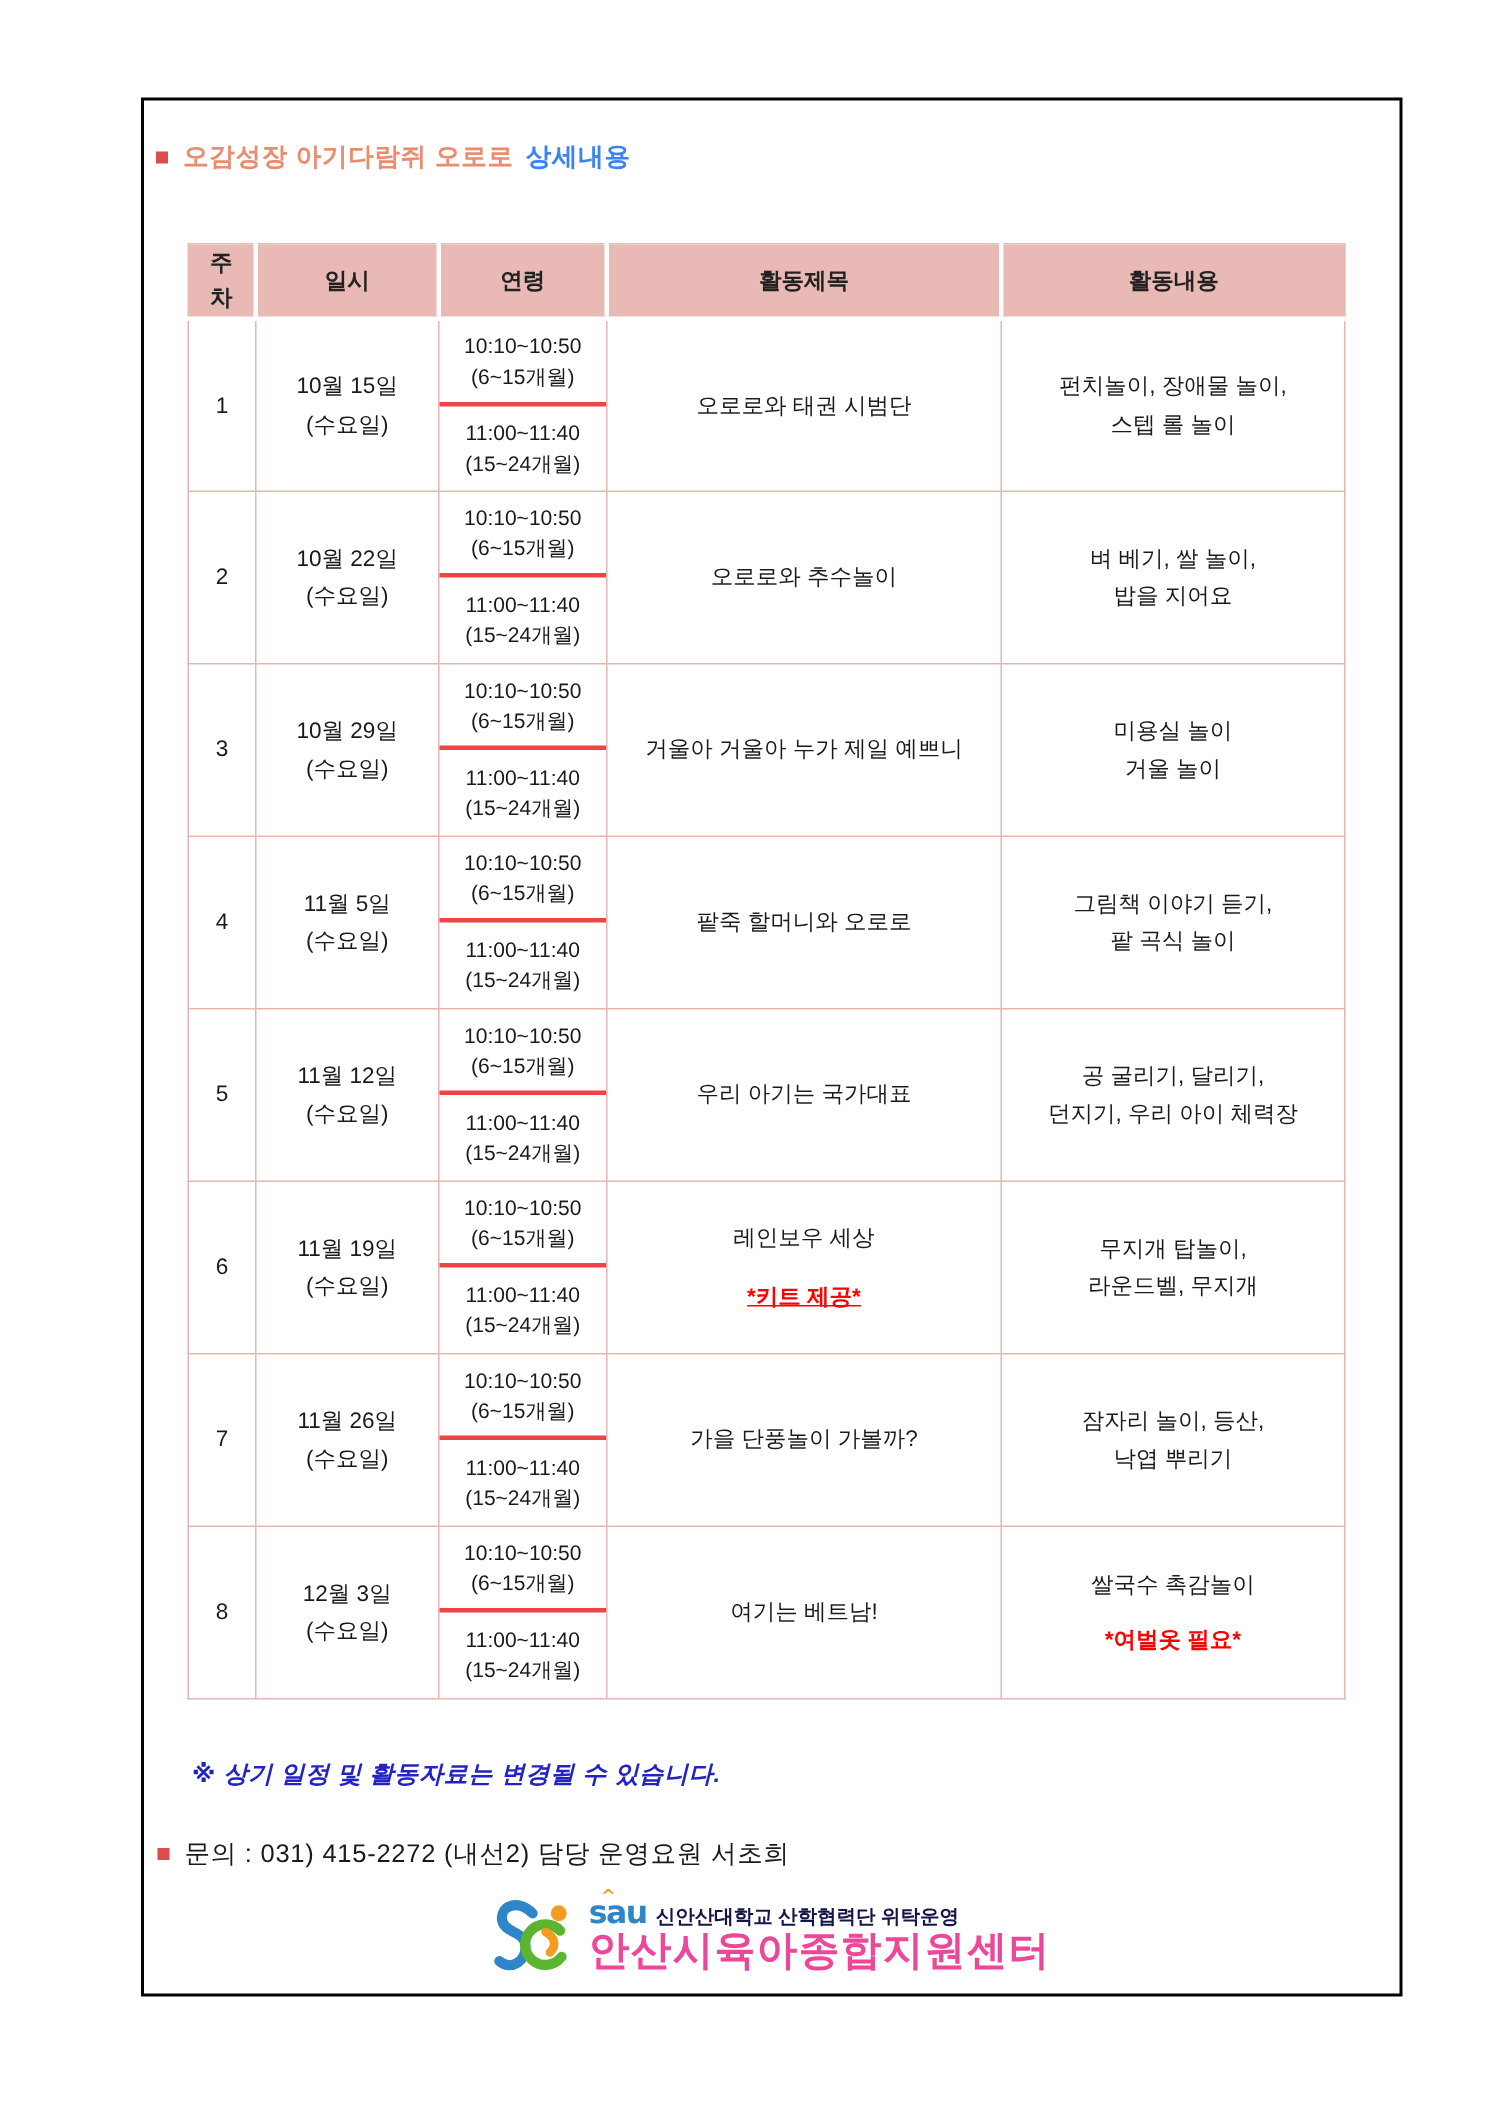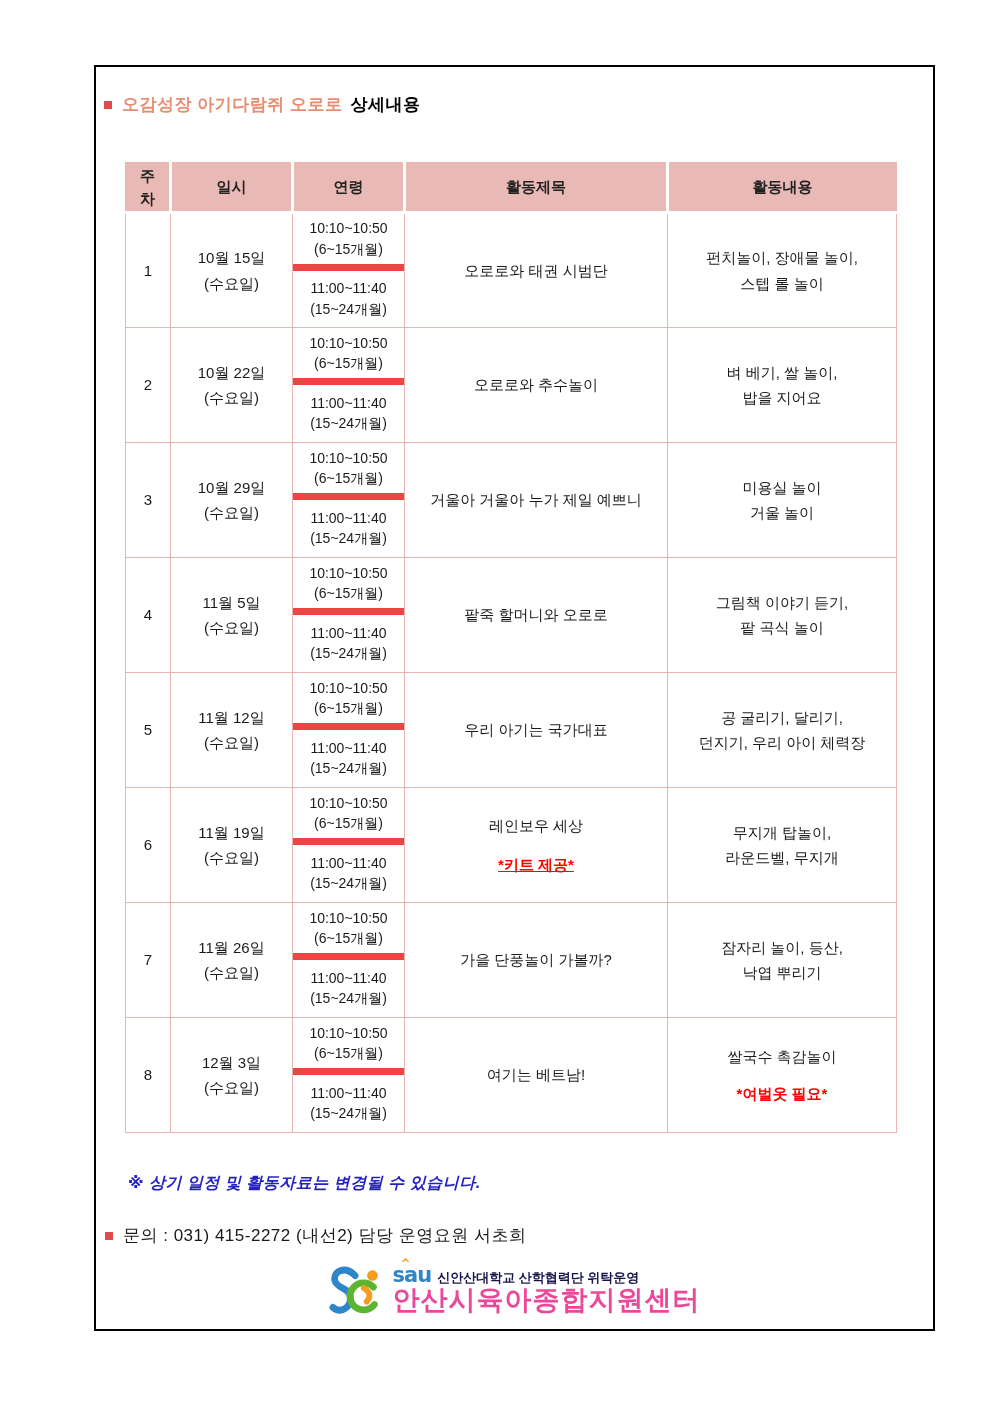--- a/index.html
+++ b/index.html
@@ -22,21 +22,21 @@
     margin: 26px 0 0 8px;
     font-size: 17px; font-weight: bold;
     letter-spacing: 0.5px;
     display: flex; align-items: center;
   }
   .sq-bullet {
     display: inline-block; width: 8px; height: 8px;
     background: #dd4b4b; margin: 0 10px 0 0; flex: 0 0 auto;
   }
   .title-colored { color: #e98d70; margin-right: 8px; }
-  .title-black  { color: #000000; }
+  .title-black  { color: #3b82f6; }
   
   table.schedule {
     border-collapse: collapse;
     margin: 46px 0 0 29px;
     table-layout: fixed;
     width: 771px;
     padding-left: 22px;
   }
   .schedule th, .schedule td {
     border: 1px solid #e8b4b0;
@@ -58,21 +58,21 @@
   }
   .schedule tbody tr { height: 115px; }
   .schedule td { white-space: pre-line; line-height: 1.7; }
   .c-age { padding: 0; }
   .age-box { display: flex; flex-direction: column; height: 113px; }
   .age-slot {
     flex: 1 1 50%;
     display: flex; align-items: center; justify-content: center;
     font-size: 14px; line-height: 1.45; white-space: pre-line;
   }
-  .age-slot:first-child { border-bottom: 7px solid #ef4444; }
+  .age-slot:first-child { border-bottom: 3px solid #ef4444; }
   .title-note, .content-note {
     color: #ff0000; font-weight: bold;
   }
   .title-note { margin-top: 14px; text-decoration: underline; }
   .content-note { margin-top: 12px; }
   .title-note:empty, .content-note:empty { display: none; }
   
   .schedule-note {
     margin: 40px 0 0 32px;
     color: #2323c3; font-weight: bold;

